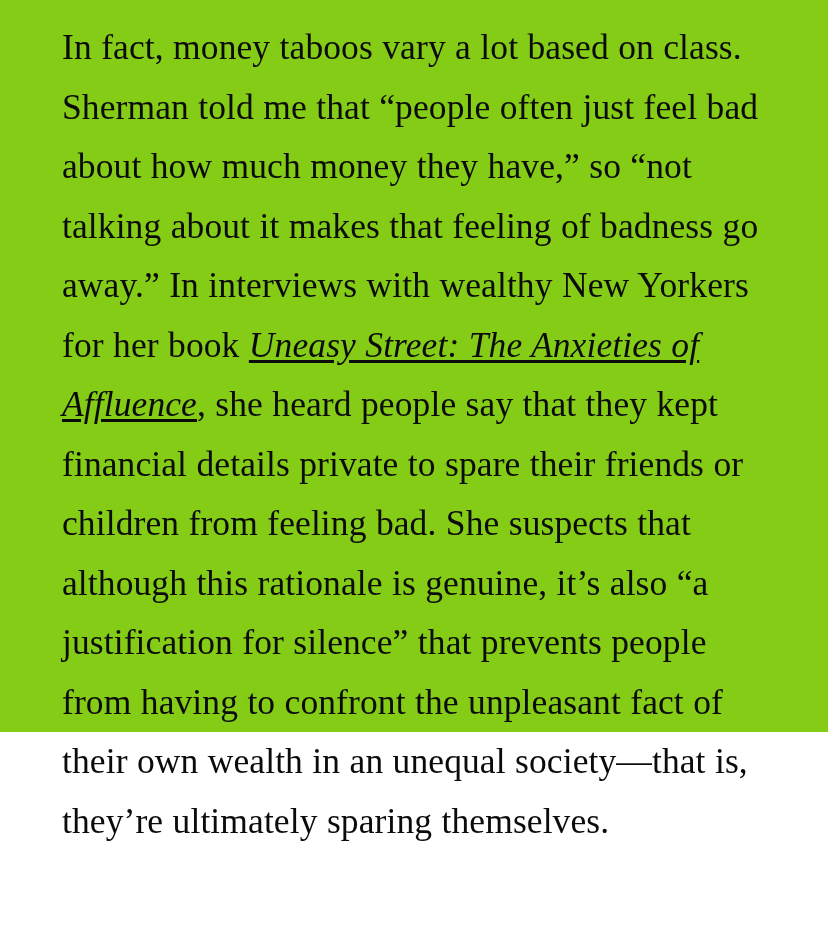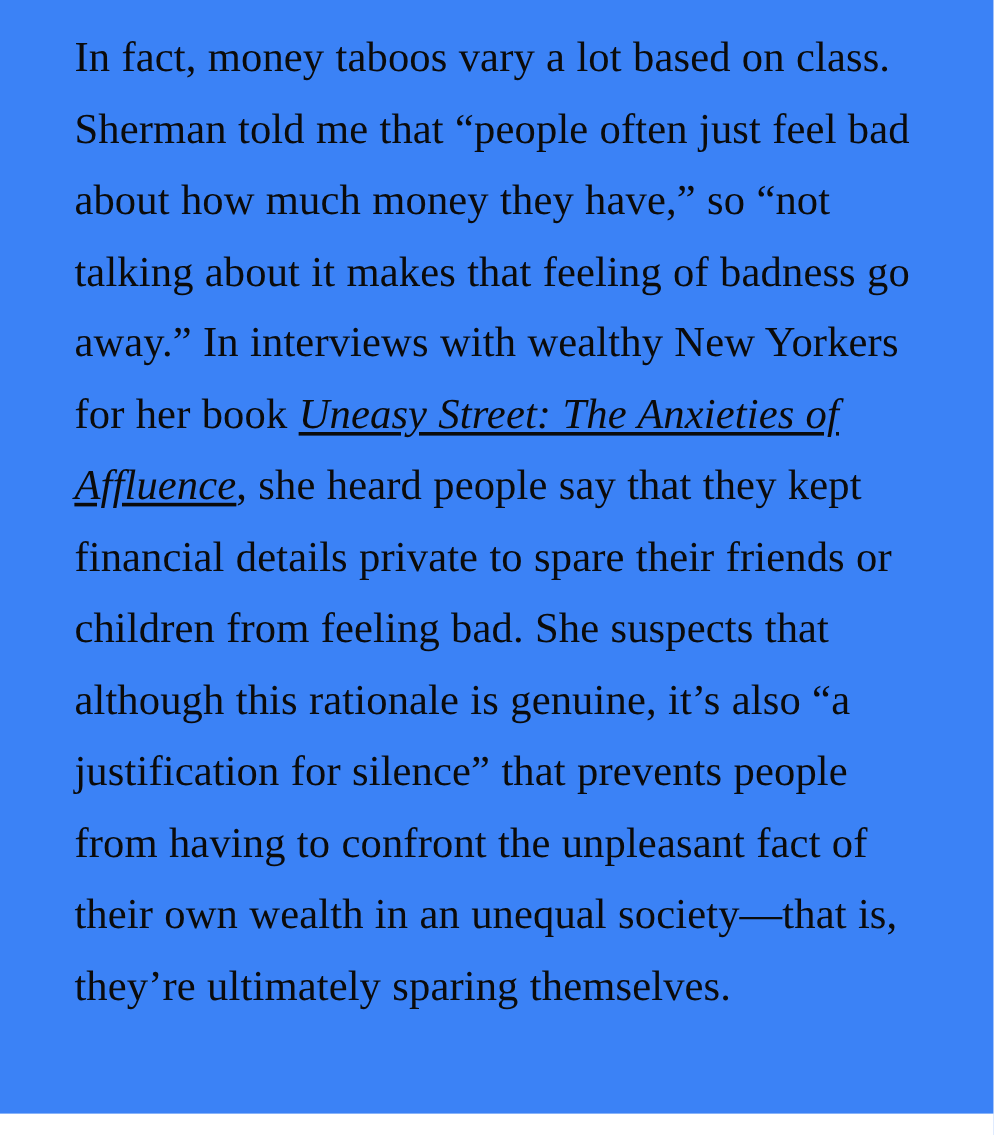--- a/index.html
+++ b/index.html
@@ -9,23 +9,23 @@
   }
   body {
     width: 828px;
     height: 946px;
     overflow: hidden;
     font-family: "Liberation Serif", "DejaVu Serif", serif;
   }
   .page {
     box-sizing: border-box;
     width: 828px;
-    height: 928px;
+    height: 732px;
     padding: 18px 62px 0 62px;
-    background: #3b82f6;
+    background: #84cc16;
   }
   .article-paragraph {
     margin: 0;
     color: #0b0b0b;
     font-size: 35.5px;
     line-height: 59.5px;
     text-align: left;
     letter-spacing: 0.1px;
     word-spacing: 0.4px;
     font-weight: 400;

